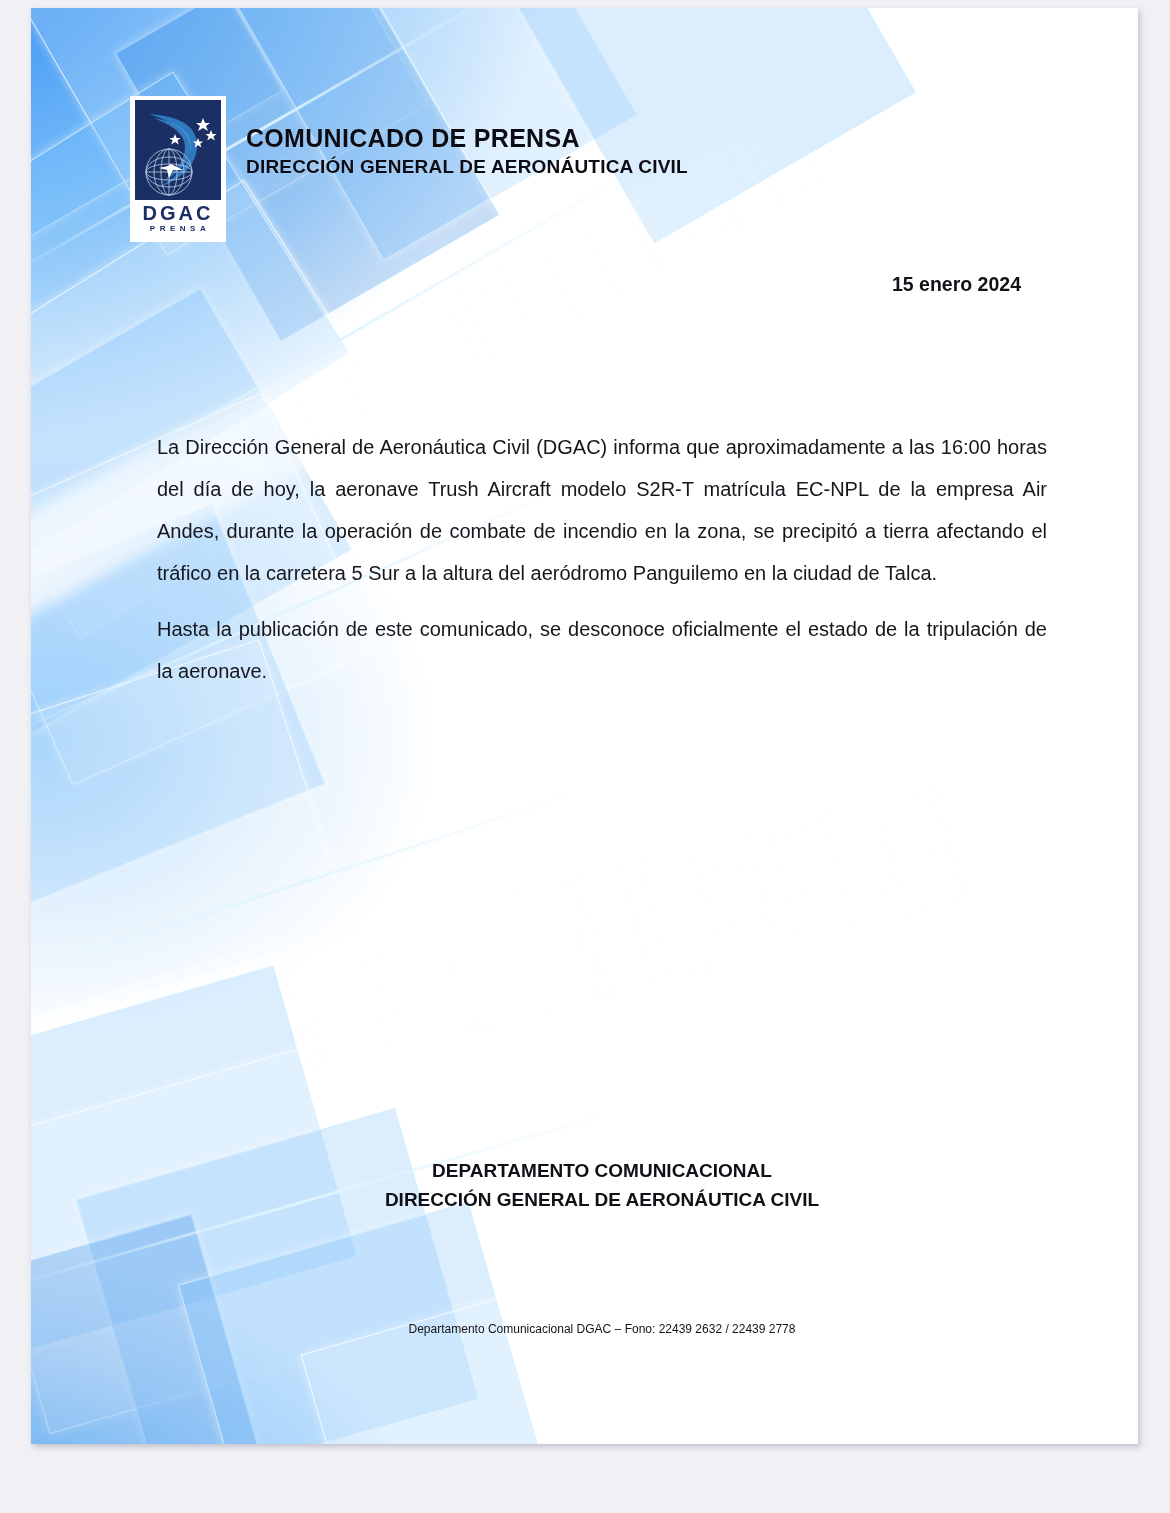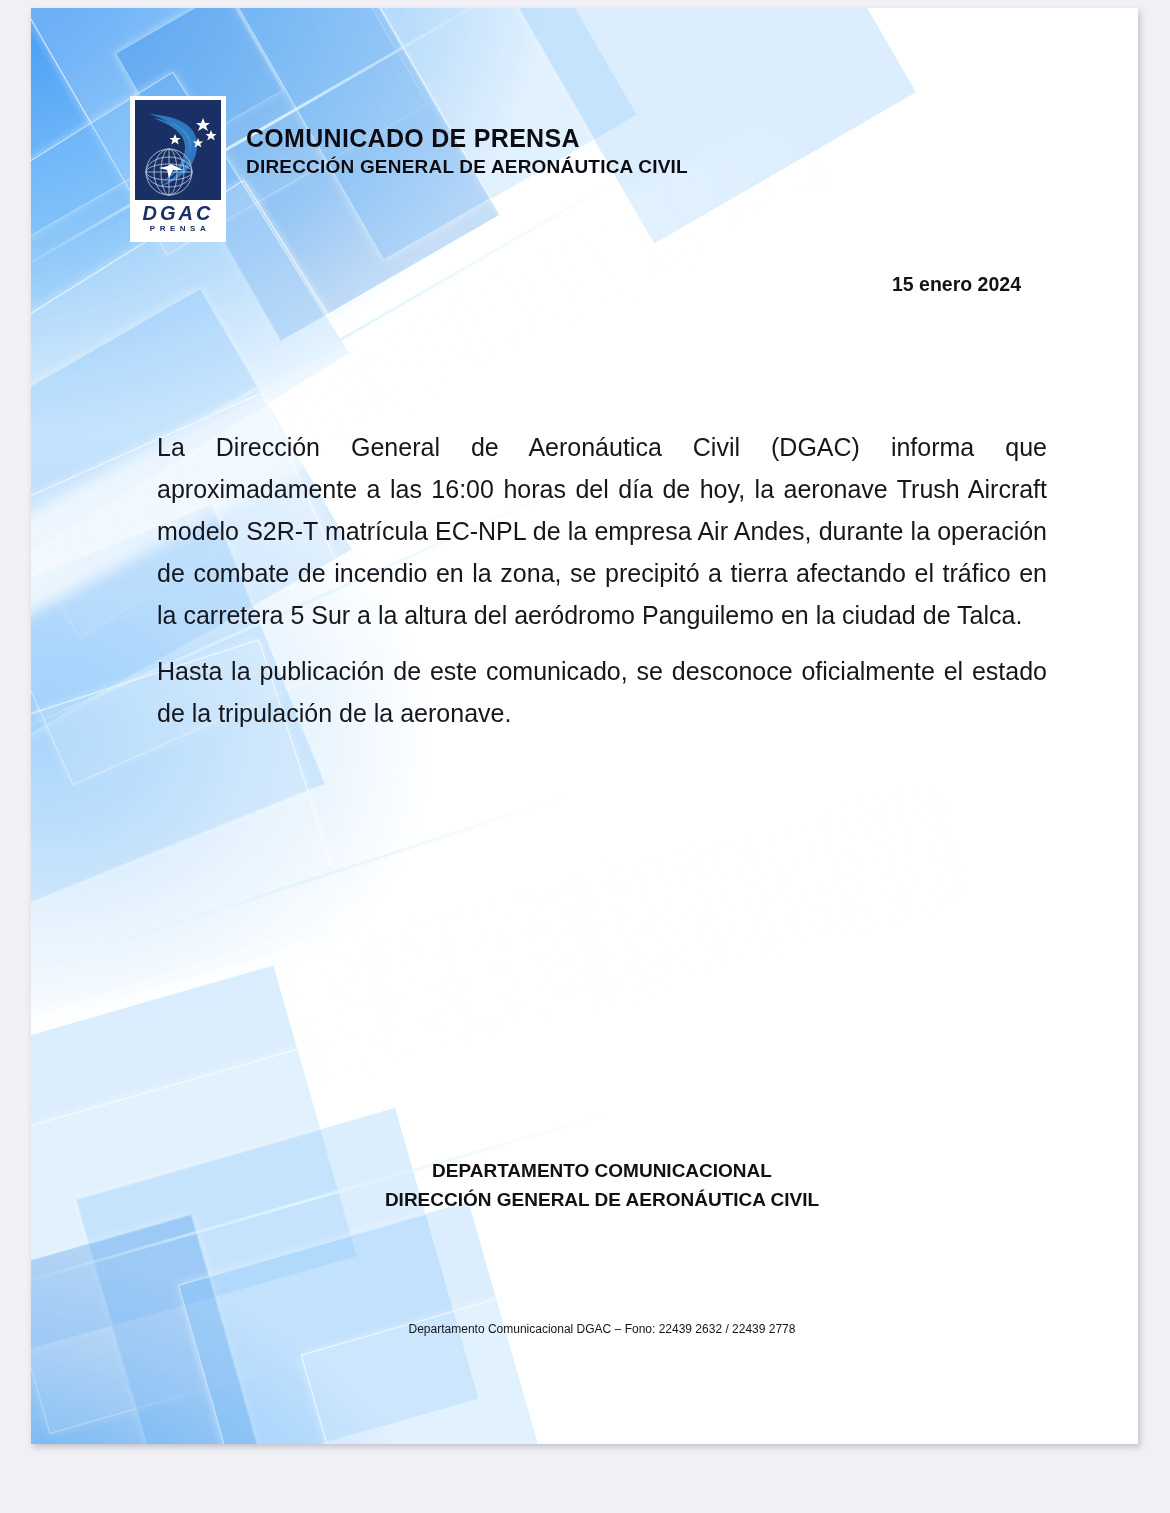--- a/index.html
+++ b/index.html
@@ -130,21 +130,20 @@
     position: relative;
     overflow: hidden;
   }
   #logo-word {
     font-size: 20px;
     font-weight: bold;
     color: #1a2f63;
     letter-spacing: 3px;
     line-height: 1.05;
     margin-top: 3px;
-    font-style: italic;
   }
   #logo-sub {
     font-size: 8px;
     font-weight: bold;
     color: #1a2f63;
     letter-spacing: 4.5px;
     line-height: 1;
     margin-top: 1px;
     text-indent: 4px;
   }
@@ -185,21 +184,21 @@
   }
 
   
   #body-copy {
     position: absolute;
     left: 126px;
     top: 418px;
     width: 890px;
   }
   .para {
-    font-size: 25px;
+    font-size: 20px;
     line-height: 42px;
     color: #16161c;
     text-align: justify;
     text-justify: inter-word;
     margin: 0 0 14px 0;
   }
   .para:last-child { margin-bottom: 0; }
 
   
   #signature {

